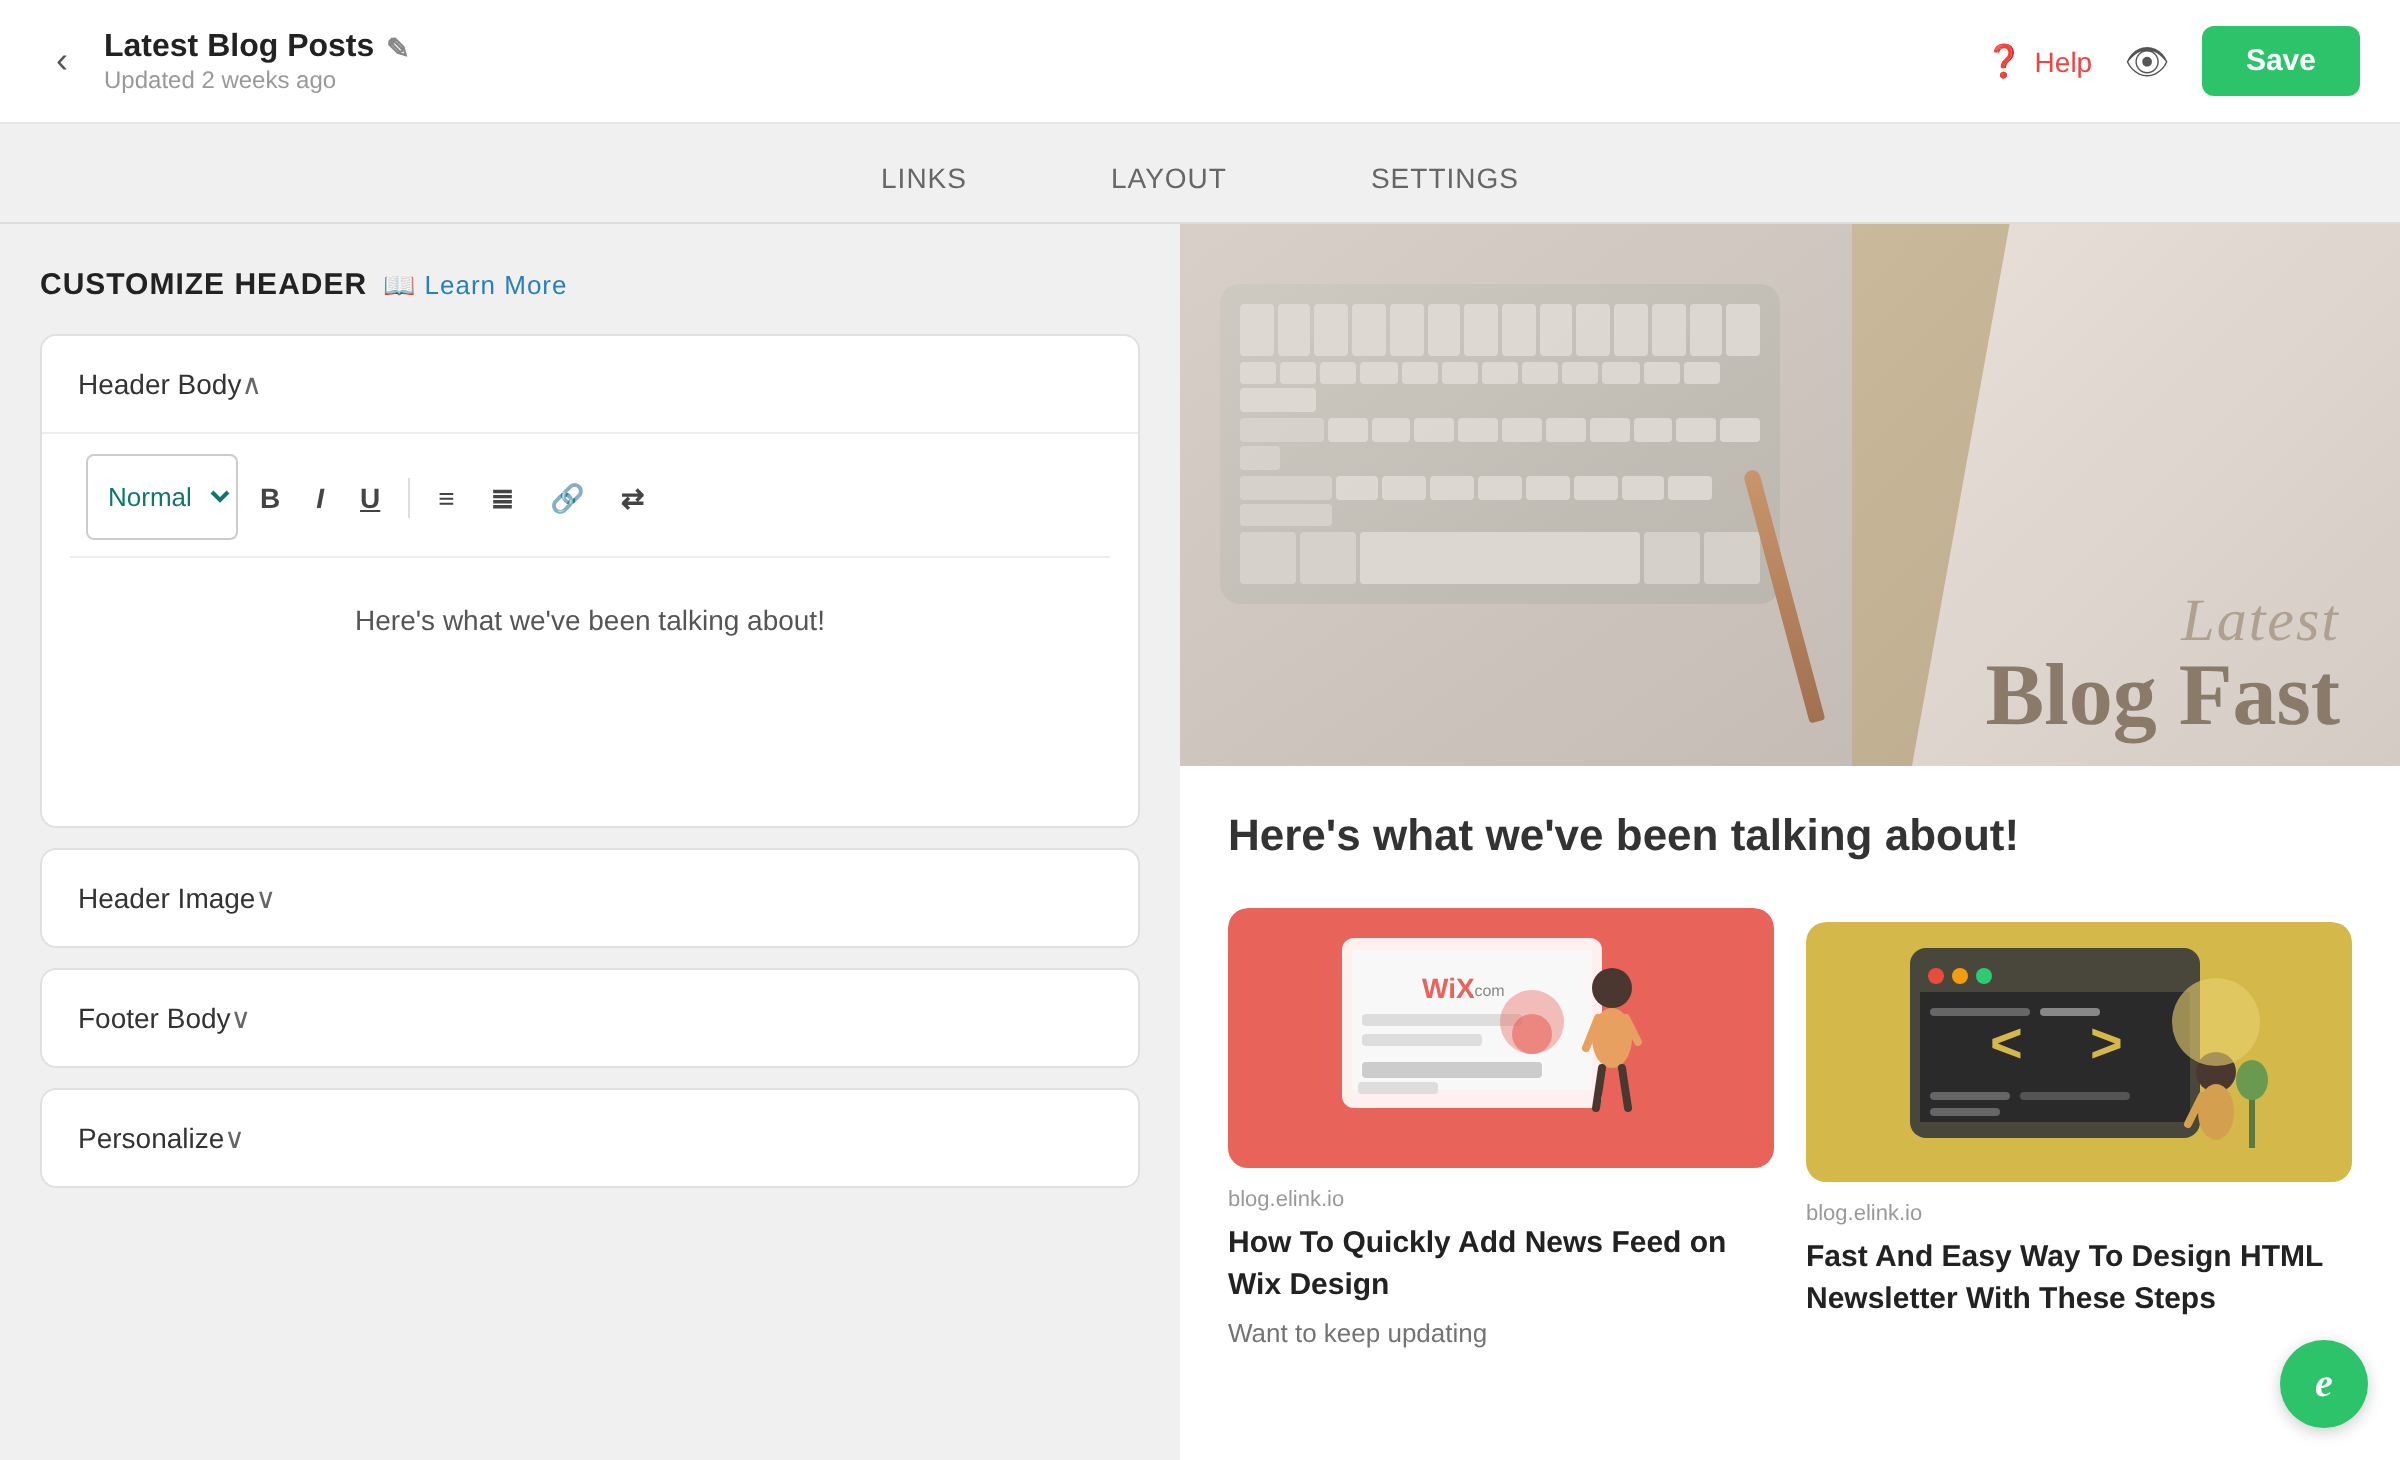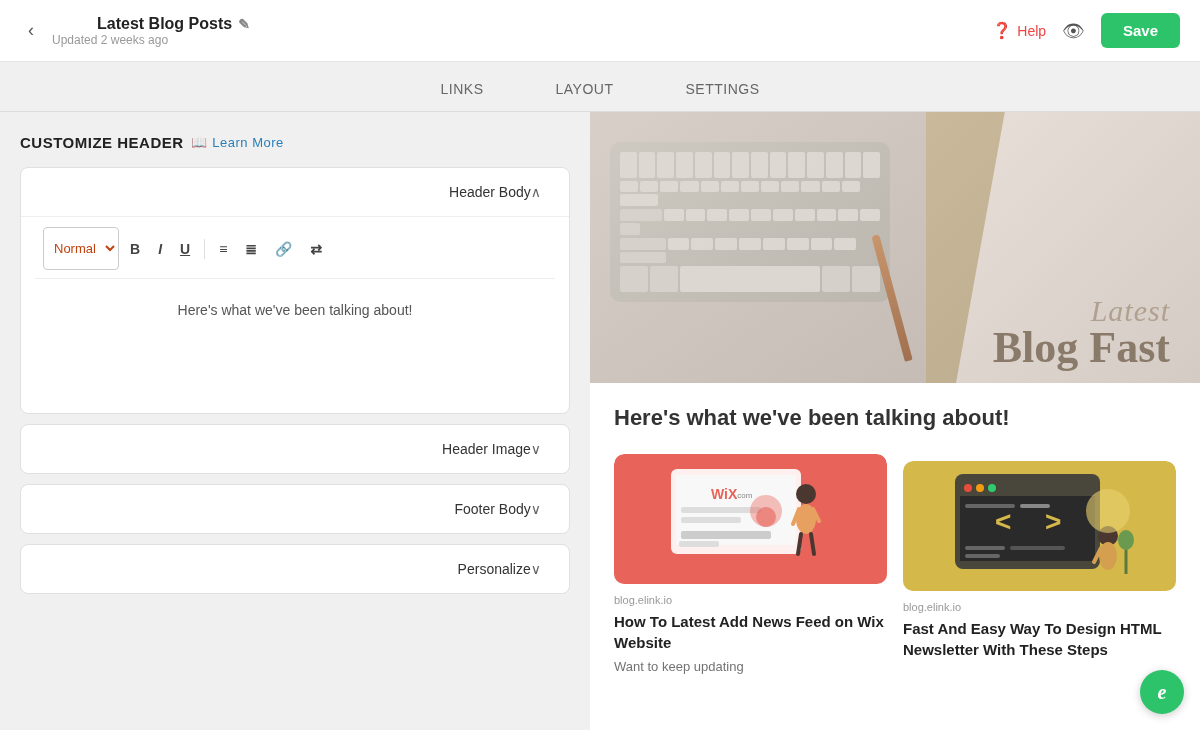--- a/index.html
+++ b/index.html
@@ -7,21 +7,21 @@
 
     
     .top-bar {
       display: flex; align-items: center; justify-content: space-between;
       background: #fff; padding: 8px 20px; height: 62px;
       border-bottom: 1px solid #e5e5e5;
     }
     .top-bar-left { display: flex; align-items: center; gap: 10px; }
     .back-btn { background: none; border: none; cursor: pointer; font-size: 18px; color: #555; padding: 4px 8px; }
     .title-block { display: flex; flex-direction: column; }
-    .page-title { font-size: 16px; font-weight: 600; color: #222; display: flex; align-items: center; gap: 6px; margin-left: 45px; }
+    .page-title { font-size: 16px; font-weight: 600; color: #222; display: flex; align-items: center; gap: 6px; }
     .edit-icon { font-size: 14px; color: #888; cursor: pointer; }
     .subtitle { font-size: 12px; color: #999; }
     .top-bar-right { display: flex; align-items: center; gap: 16px; }
     .help-btn { display: flex; align-items: center; gap: 5px; background: none; border: none; cursor: pointer; color: #e44; font-size: 14px; }
     .eye-btn { background: none; border: none; cursor: pointer; font-size: 18px; color: #555; }
     .save-btn { background: #2cc36b; color: #fff; border: none; border-radius: 6px; padding: 9px 22px; font-size: 15px; font-weight: 600; cursor: pointer; }
 
     
     .nav-tabs {
       display: flex; justify-content: center; align-items: flex-end;
@@ -49,34 +49,34 @@
     }
     .panel-title {
       font-size: 15px; font-weight: 700; color: #222; text-transform: uppercase;
       letter-spacing: 0.5px; margin-bottom: 16px; display: flex; align-items: center; gap: 8px;
     }
     .learn-more-link { font-size: 13px; color: #2980b9; font-weight: 400; text-transform: none; text-decoration: none; display: flex; align-items: center; gap: 4px; }
 
     
     .accordion { background: #fff; border-radius: 8px; margin-bottom: 10px; overflow: hidden; border: 1px solid #e0e0e0; }
     .accordion-header {
-      display: flex; justify-content: flex-end; align-items: center;
-      padding: 16px 28px; cursor: pointer; font-size: 14px; font-weight: 500; color: #333;
+      display: flex; justify-content: flex-start; align-items: center;
+      padding: 16px 18px; cursor: pointer; font-size: 14px; font-weight: 500; color: #333;
     }
     .accordion-arrow { font-size: 14px; color: #666; }
     .accordion-body { padding: 0 14px 14px; border-top: 1px solid #eee; }
 
     
     .editor-toolbar {
       display: flex; align-items: center; gap: 4px; padding: 10px 8px 8px;
       border-bottom: 1px solid #eee;
     }
     .toolbar-select {
       border: 1px solid #ccc; border-radius: 4px; padding: 12px 6px;
-      font-size: 13px; color: #c2410c; background: #fff; cursor: pointer;
+      font-size: 13px; color: #0f766e; background: #fff; cursor: pointer;
     }
     .toolbar-btn {
       border: none; background: none; padding: 4px 7px; cursor: pointer;
       font-size: 14px; color: #444; border-radius: 3px; font-weight: bold;
     }
     .toolbar-sep { width: 1px; height: 20px; background: #ddd; margin: 0 3px; }
 
     
     .editor-content {
       min-height: 120px; padding: 20px; font-size: 14px; color: #555;
@@ -330,21 +330,21 @@
 
                 <circle cx="155" cy="35" r="10" fill="#4a3830"></circle>
                 <ellipse cx="155" cy="60" rx="10" ry="15" fill="#e8a060"></ellipse>
                 <line x1="148" y1="50" x2="142" y2="65" stroke="#e8a060" stroke-width="4" stroke-linecap="round"></line>
                 <line x1="162" y1="50" x2="168" y2="62" stroke="#e8a060" stroke-width="4" stroke-linecap="round"></line>
                 <line x1="150" y1="75" x2="147" y2="95" stroke="#4a3830" stroke-width="4" stroke-linecap="round"></line>
                 <line x1="160" y1="75" x2="163" y2="95" stroke="#4a3830" stroke-width="4" stroke-linecap="round"></line>
               </svg>
             </div>
             <div class="card-domain">blog.elink.io</div>
-            <div class="card-title">How To Latest Add News Feed on Wix Website</div>
+            <div class="card-title">How To Quickly Add News Feed on Wix Design</div>
             <div class="card-desc">Want to keep updating</div>
           </div>
 
           <div class="blog-card">
             <div class="card-image-code">
 
               <svg viewBox="0 0 200 120" width="200" height="120">
 
                 <rect x="15" y="8" width="145" height="95" rx="8" fill="#3a3a3a" opacity="0.9"></rect>
 

